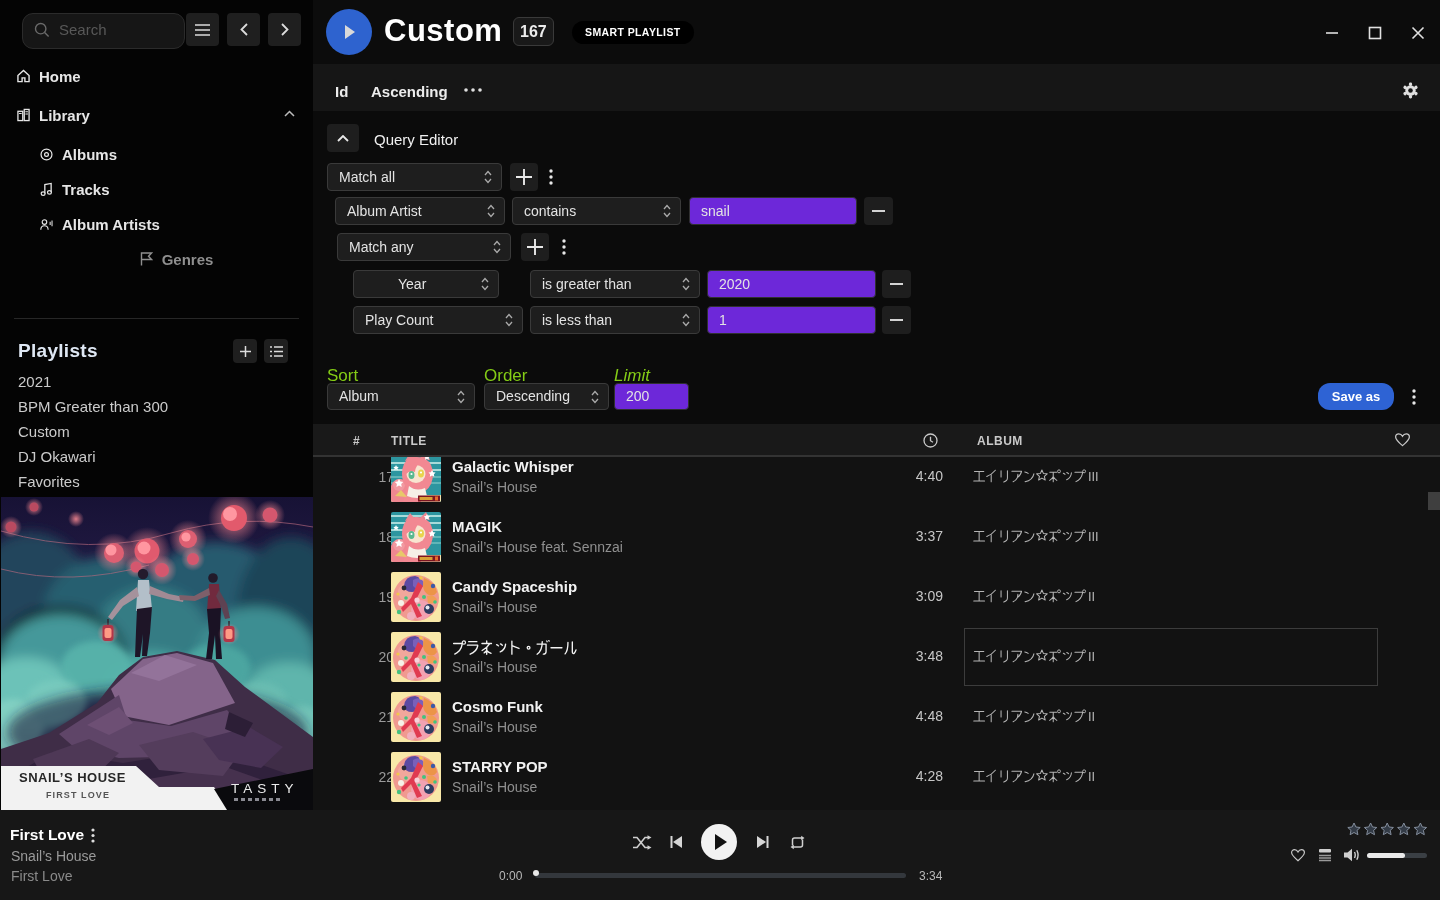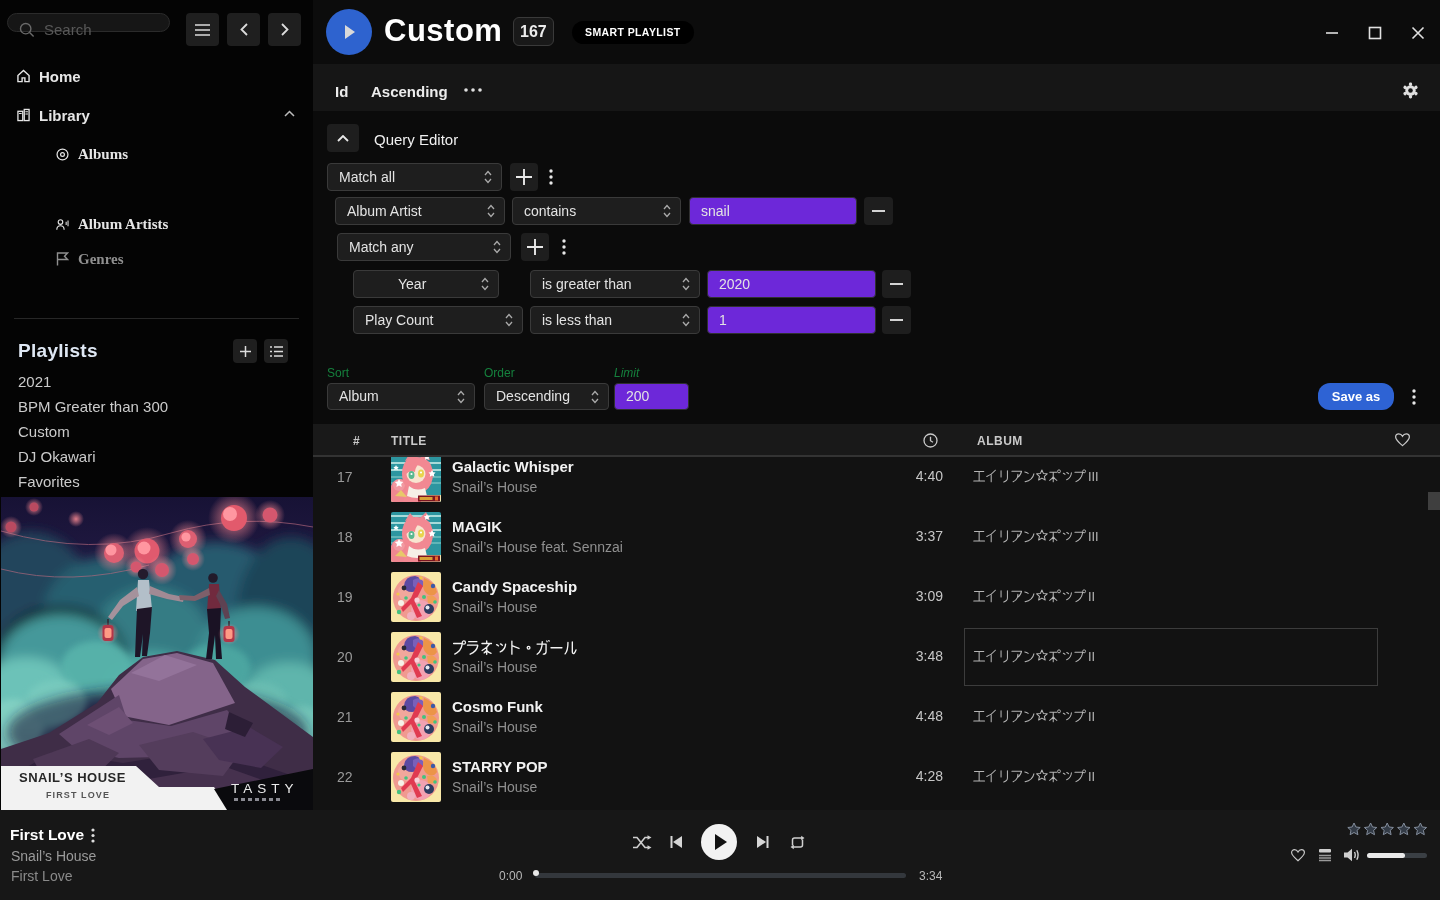--- a/index.html
+++ b/index.html
@@ -2,26 +2,26 @@
 <html><head>
 <meta charset="utf-8">
 <style>
   * { margin:0; padding:0; box-sizing:border-box; }
   html,body { width:1440px; height:900px; overflow:hidden; background:#111; font-family:"Liberation Sans", sans-serif; }
   .abs { position:absolute; }
   #app { position:relative; width:1440px; height:900px; background:#121212; }
 
   
   #sidebar { position:absolute; left:0; top:0; width:313px; height:810px; background:#040404; z-index:5;}
-  .searchbox { position:absolute; left:7px; top:13px; width:163px; height:19px; background:#161616; border:1px solid #2b2b2b; border-radius:11px; }
+  .searchbox { position:absolute; left:22px; top:13px; width:163px; height:36px; background:#161616; border:1px solid #2b2b2b; border-radius:11px; }
   .searchbox .ph { position:absolute; left:36px; top:7px; font-size:15px; color:#585858; }
   .sq-btn { position:absolute; top:13px; width:33px; height:33px; background:#1f1f1f; border-radius:4px; color:#dcdcdc; display:flex; align-items:center; justify-content:center; }
   .nav { position:absolute; left:0; width:313px; height:34px; display:flex; align-items:center; color:#e6e6e6; font-weight:bold; font-size:15px; }
   .nav .ic { width:13px; margin-left:17px; margin-right:9px; display:flex; }
-  .nav.sub { padding-left:39px;font-family:Liberation Serif, serif; }
+  .nav.sub { padding-left:23px; }
   .nav.dim { color:#8f8f8f; }
   .divider { position:absolute; left:14px; top:318px; width:285px; height:1px; background:#272727; }
   .pl-title { position:absolute; left:18px; top:340px; font-size:19px; font-weight:bold; color:#dfe8f4; letter-spacing:.3px;}
   .pl-item { position:absolute; left:18px; font-size:15px; color:#cbcbcb; }
 
   
   #main { position:absolute; left:313px; top:0; width:1127px; height:810px; background:#0c0c0c; }
   #titlebar { position:absolute; left:0; top:0; width:1127px; height:64px; background:#0c0c0c; }
   .playbig { position:absolute; left:13px; top:9px; width:46px; height:46px; border-radius:50%; background:#2e63cf; }
   .playbig:after { content:""; position:absolute; left:19px; top:16px; border-left:10px solid #d9d9d9; border-top:7px solid transparent; border-bottom:7px solid transparent; }
@@ -31,28 +31,28 @@
   .wctl { position:absolute; top:0; color:#e0e0e0; }
 
   #toolbar { position:absolute; left:0; top:64px; width:1127px; height:47px; background:#161616; color:#ececec; }
   #querybg { position:absolute; left:0; top:111px; width:1127px; height:313px; background:#0b0b0b; }
 
   .sel, .inp { position:absolute; height:28px; background:#1e1e1e; border:1px solid #3a3a3a; border-radius:4px; color:#e3e3e3; font-size:14px; line-height:26px; padding-left:11px; }
   .sel:after { content:""; position:absolute; right:10px; top:7px; width:8px; height:13px; }
   .inp { background:#6d28d9; border-color:#303030; }
   .updn { position:absolute; right:9px; top:6px; }
   .qbtn { position:absolute; width:28px; height:28px; background:#1e1e1e; border-radius:4px; color:#e8e8e8; display:flex; align-items:center; justify-content:center; }
-  .lab { position:absolute; font-size:12px; color:#15803d; }
+  .lab { position:absolute; font-size:17px; color:#84cc16; }
   .saveas { position:absolute; left:1005px; top:272px; width:76px; height:27px; background:#2e63d4; border-radius:12px; color:#fff; font-size:13px; font-weight:bold; text-align:center; line-height:27px; }
 
   
   #thead { position:absolute; left:0; top:424px; width:1127px; height:33px; background:#191919; border-bottom:2px solid #333; color:#c9c9c9; font-size:12px; font-weight:bold; }
   #list { position:absolute; left:0; top:457px; width:1127px; height:353px; background:#121212; overflow:hidden; }
   .row { position:absolute; left:0; width:1127px; height:60px; }
-  .rnum { position:absolute; left:24px; top:22px; width:40px; text-align:left; color:#9a9a9a; font-size:14px; }
+  .rnum { position:absolute; left:41px; top:22px; width:40px; text-align:right; color:#9a9a9a; font-size:14px; }
   .thumb { position:absolute; left:78px; top:5px; width:50px; height:50px; border-radius:2px; overflow:hidden; }
   .rtitle { position:absolute; left:139px; top:11px; color:#f2f2f2; font-size:15px; font-weight:bold; }
   .rartist { position:absolute; left:139px; top:32px; color:#8f8f8f; font-size:14px; }
   .rdur { position:absolute; left:560px; top:21px; width:70px; text-align:right; color:#c6c6c6; font-size:14px; }
   .ralbum { position:absolute; left:660px; top:21px; color:#b5b5b5; font-size:14px; }
   .cellbox { position:absolute; left:651px; top:1px; width:414px; height:58px; border:1px solid #3c3c3c; }
   #scrollthumb { position:absolute; left:1115px; top:492px; width:12px; height:18px; background:#3f3f3f; }
 
   
   #bottombar { position:absolute; left:0; top:810px; width:1440px; height:90px; background:#171717; }
@@ -703,30 +703,39 @@
         </svg>
     </div>
     <div class="nav sub" style="top:137px;">
       <span class="ic">
           <svg width="15" height="15" viewBox="0 0 15 15">
             <circle cx="7.5" cy="7.5" r="6.3" fill="none" stroke="#e6e6e6" stroke-width="1.4"></circle>
             <circle cx="7.5" cy="7.5" r="2.2" fill="none" stroke="#e6e6e6" stroke-width="1.4"></circle>
           </svg>
         </span>Albums
     </div>
+    <div class="nav sub" style="top:172px;">
+      <span class="ic">
+          <svg width="14" height="15" viewBox="0 0 14 15">
+            <path d="M5.2 11.8 V2.2 L12 1 V10.4" fill="none" stroke="#e6e6e6" stroke-width="1.4"></path>
+            <ellipse cx="3.4" cy="12" rx="2.1" ry="1.9" fill="none" stroke="#e6e6e6" stroke-width="1.3"></ellipse>
+            <ellipse cx="10.2" cy="10.6" rx="2.1" ry="1.9" fill="none" stroke="#e6e6e6" stroke-width="1.3"></ellipse>
+          </svg>
+        </span>Tracks
+    </div>
     <div class="nav sub" style="top:207px;">
       <span class="ic">
           <svg width="16" height="15" viewBox="0 0 16 15">
             <circle cx="5.5" cy="4.5" r="2.8" fill="none" stroke="#e6e6e6" stroke-width="1.4"></circle>
             <path d="M1 14 C1 10.5 3 9 5.5 9 C8 9 10 10.5 10 14" fill="none" stroke="#e6e6e6" stroke-width="1.4"></path>
             <path d="M12.5 4 V8 M14.8 2.5 V9.5" stroke="#e6e6e6" stroke-width="1.3"></path>
           </svg>
         </span>Album Artists
     </div>
-    <div class="nav sub dim" style="top:242px;">
+    <div class="nav sub dim" style="top:242px;justify-content:center;">
       <span class="ic">
           <svg width="13" height="14" viewBox="0 0 13 14">
             <path d="M1.5 13.5 V1 H11.5 L8.5 4.2 L11.5 7.5 H1.5" fill="none" stroke="#8f8f8f" stroke-width="1.4"></path>
           </svg>
         </span>Genres
     </div>
     <div class="divider"></div>
 
     <div class="pl-title">Playlists</div>
     <div class="sq-btn" style="left:233px;top:339px;width:24px;height:24px;">

